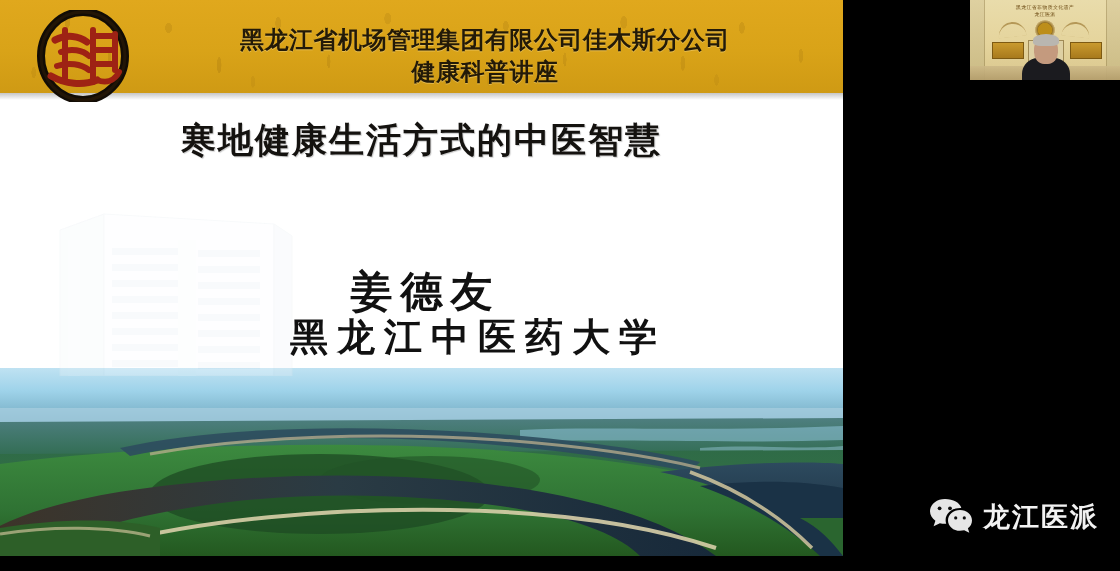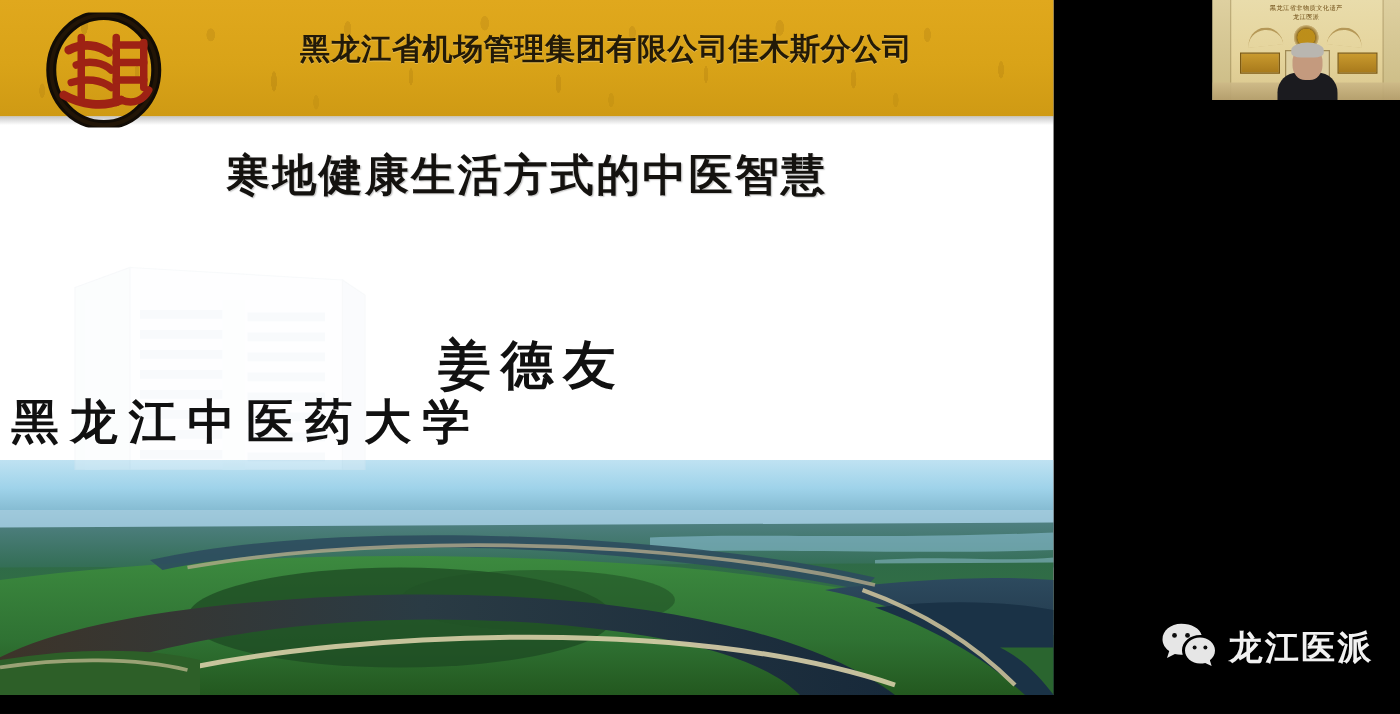--- a/index.html
+++ b/index.html
@@ -132,20 +132,21 @@
     color: #111111;
     letter-spacing: 8px;
     text-indent: 8px;
     margin-top: 32px;
   }
 
   .speaker-affiliation {
     position: absolute;
     left: 0; top: 312px;
     width: 947px;
+    text-align: center;
     font-family: "DejaVu Serif", "Liberation Serif", serif;
     font-size: 38px;
     font-weight: 700;
     color: #111111;
     letter-spacing: 9px;
     text-indent: 9px;
   }
 
   
   .landscape {
@@ -408,20 +409,21 @@
           <path d="M62 40 L84 40" stroke-width="6"></path>
           <path d="M62 54 L84 54" stroke-width="6"></path>
           <path d="M84 24 L84 60" stroke-width="6"></path>
           <path d="M66 70 C76 74 84 70 88 62" stroke-width="6"></path>
         </g>
       </svg>
     </div>
 
     <div class="header-text">
       <div>黑龙江省机场管理集团有限公司佳木斯分公司</div>
+      <div class="header-line2">健康科普讲座</div>
     </div>
   </div>
 
   <div class="letterbox-right"></div>
   <div class="letterbox-bottom"></div>
 
   <div class="video-thumb">
     <div class="video-inner">
       <div class="vt-backdrop"></div>
       <div class="vt-sidestrip-l"></div>

